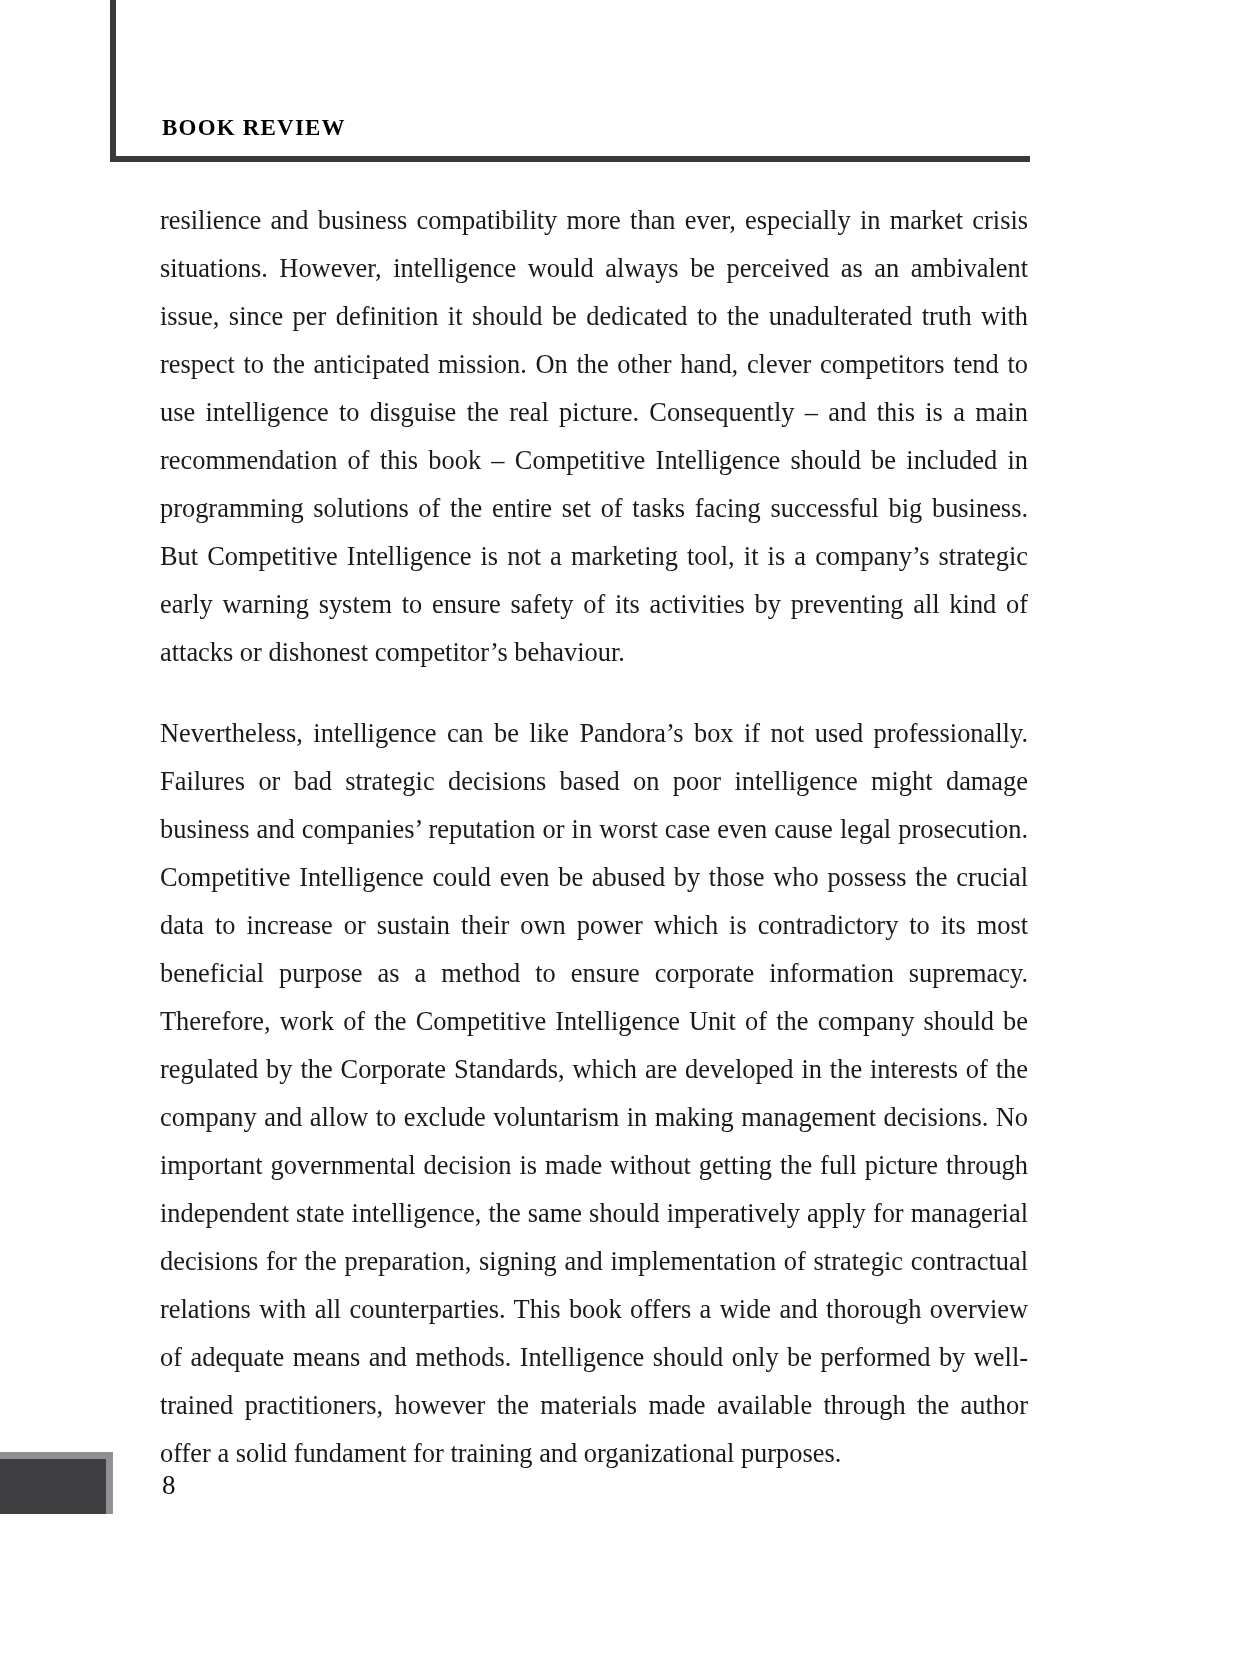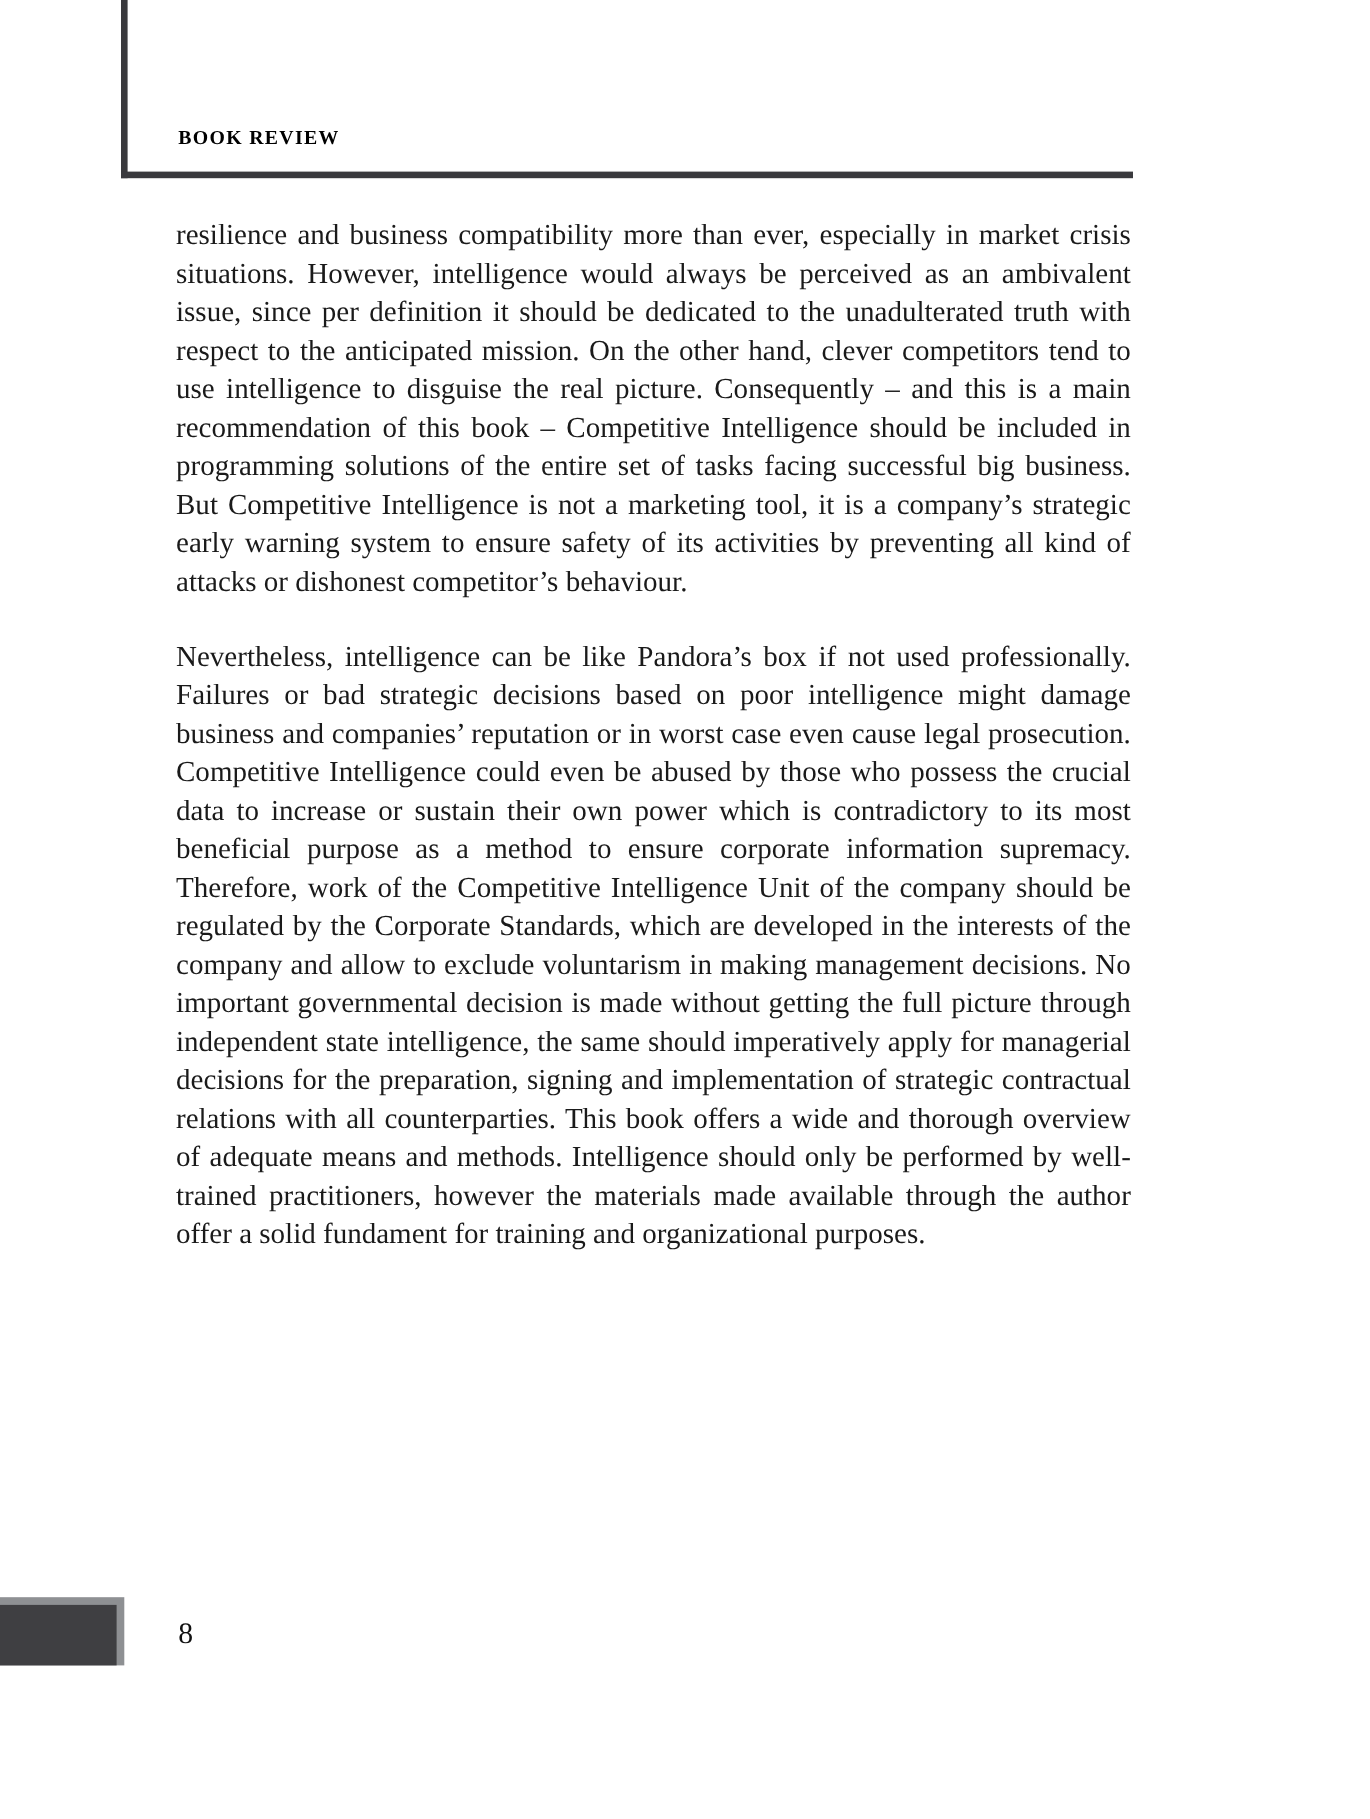--- a/index.html
+++ b/index.html
@@ -40,38 +40,38 @@
     background: #3a3a3e;
   }
 
   
   #running-head {
     position: absolute;
     left: 162px;
     top: 115px;
     font-family: "Liberation Serif", "DejaVu Serif", serif;
     font-weight: bold;
-    font-size: 18px;
+    font-size: 23px;
     letter-spacing: 1.2px;
     color: #000000;
     white-space: nowrap;
   }
 
   
   #text-column {
     position: absolute;
     left: 160px;
     top: 196px;
     width: 868px;
   }
   .body-paragraph {
     margin: 0 0 33px 0;
     font-family: "Liberation Serif", "DejaVu Serif", serif;
     font-size: 26.4px;
-    line-height: 35px;
+    line-height: 48px;
     color: #1a1a1a;
     text-align: justify;
     text-justify: inter-word;
     hyphens: none;
     -webkit-hyphens: none;
   }
   .body-paragraph:last-child {
     margin-bottom: 12px;
   }
 

